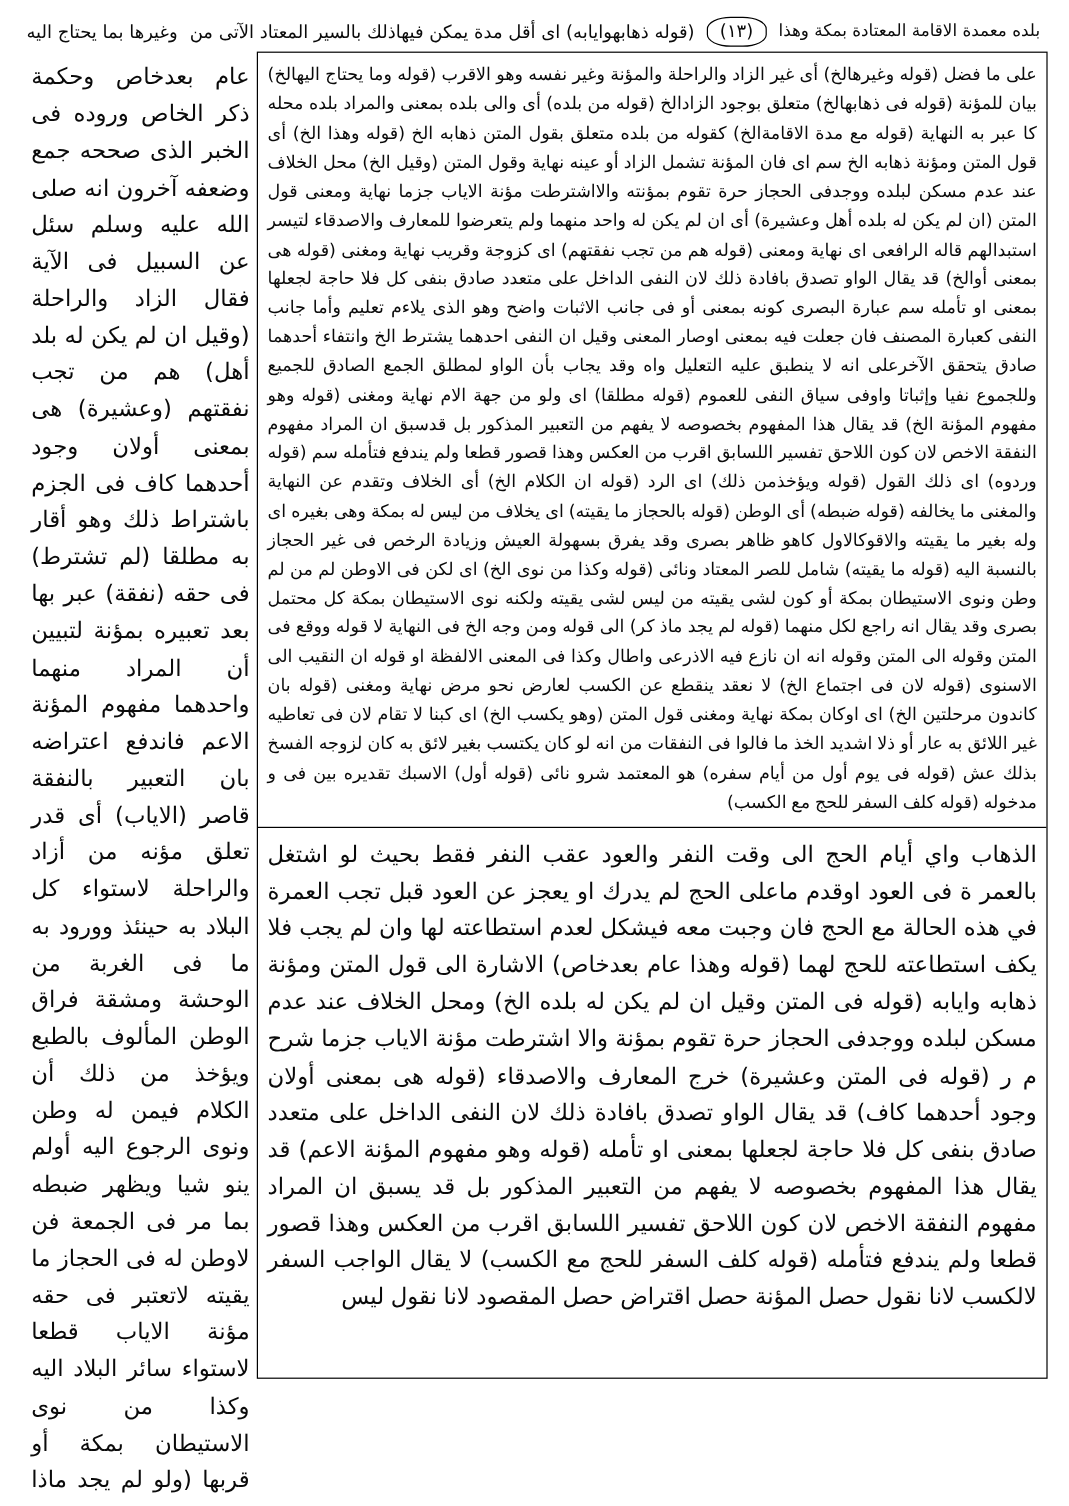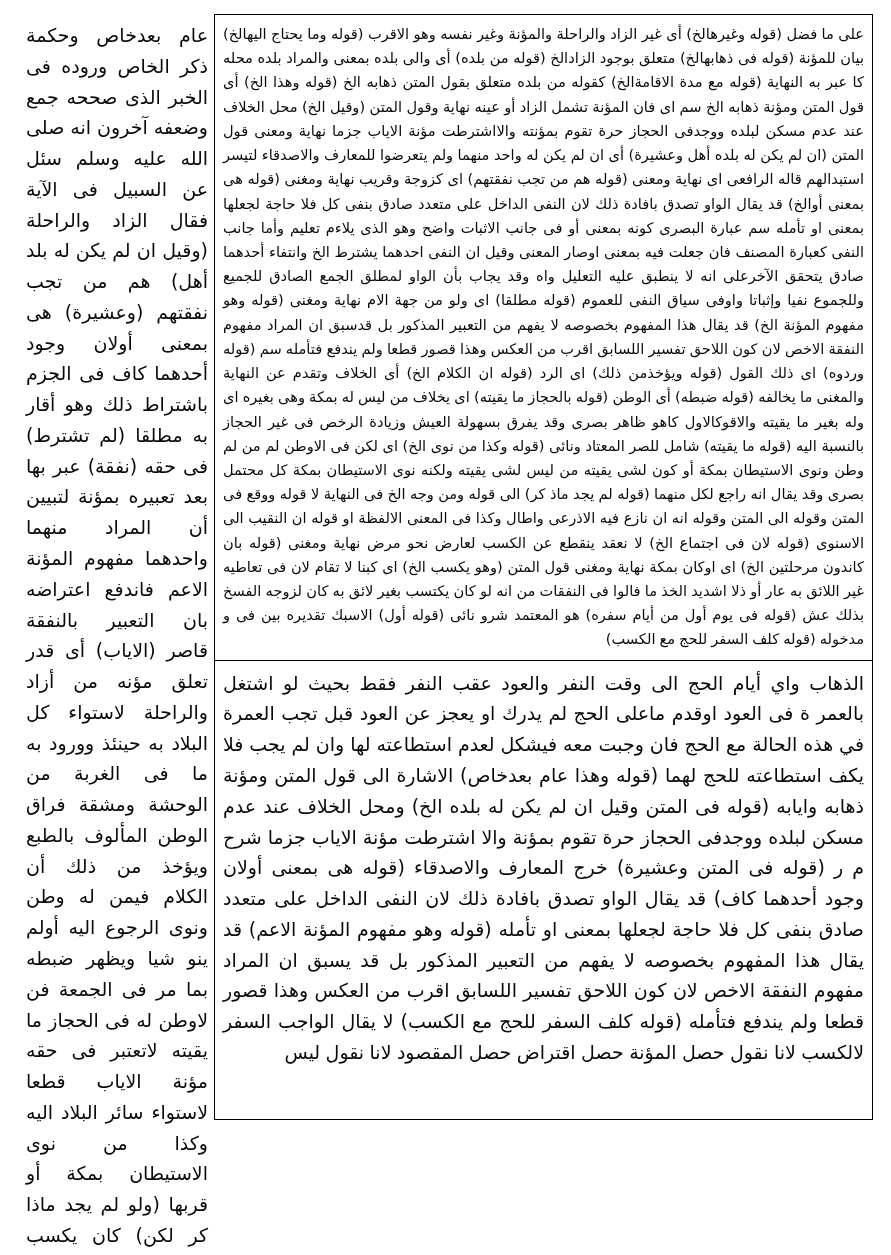--- a/index.html
+++ b/index.html
@@ -126,20 +126,26 @@
   }
   .footer p { margin: 0 0 2px 0; }
 
   .para { margin: 0; }
 </style>
 </head>
 <body>
 
 <div class="page">
 
+  <div class="header-line">
+    <span class="hdr-right">وغيرها بما يحتاج اليه</span>
+    <span class="header-catch">(قوله ذهابهوايابه) اى أقل مدة يمكن فيهاذلك بالسير المعتاد الآتى من</span>
+    <span class="page-number">(١٣)</span>
+    <span class="header-top-left">بلده معمدة الاقامة المعتادة بمكة وهذا</span>
+  </div>
 
   <div class="body-wrap">
 
     <div class="main-col">
       <div class="frame-inner">
         <p class="main-text para">على ما فضل (قوله وغيرهالخ) أى غير الزاد والراحلة والمؤنة وغير نفسه وهو الاقرب (قوله وما يحتاج اليهالخ) بيان للمؤنة (قوله فى ذهابهالخ) متعلق بوجود الزادالخ (قوله من بلده) أى والى بلده بمعنى والمراد بلده محله كا عبر به النهاية (قوله مع مدة الاقامةالخ) كقوله من بلده متعلق بقول المتن ذهابه الخ (قوله وهذا الخ) أى قول المتن ومؤنة ذهابه الخ سم اى فان المؤنة تشمل الزاد أو عينه نهاية وقول المتن (وقيل الخ) محل الخلاف عند عدم مسكن لبلده ووجدفى الحجاز حرة تقوم بمؤنته والااشترطت مؤنة الاياب جزما نهاية ومعنى قول المتن (ان لم يكن له بلده أهل وعشيرة) أى ان لم يكن له واحد منهما ولم يتعرضوا للمعارف والاصدقاء لتيسر استبدالهم قاله الرافعى اى نهاية ومعنى (قوله هم من تجب نفقتهم) اى كزوجة وقريب نهاية ومغنى (قوله هى بمعنى أوالخ) قد يقال الواو تصدق بافادة ذلك لان النفى الداخل على متعدد صادق بنفى كل فلا حاجة لجعلها بمعنى او تأمله سم عبارة البصرى كونه بمعنى أو فى جانب الاثبات واضح وهو الذى يلاءم تعليم وأما جانب النفى كعبارة المصنف فان جعلت فيه بمعنى اوصار المعنى وقيل ان النفى احدهما يشترط الخ وانتفاء أحدهما صادق يتحقق الآخرعلى انه لا ينطبق عليه التعليل واه وقد يجاب بأن الواو لمطلق الجمع الصادق للجميع وللجموع نفيا وإثباتا واوفى سياق النفى للعموم (قوله مطلقا) اى ولو من جهة الام نهاية ومغنى (قوله وهو مفهوم المؤنة الخ) قد يقال هذا المفهوم بخصوصه لا يفهم من التعبير المذكور بل قدسبق ان المراد مفهوم النفقة الاخص لان كون اللاحق تفسير اللسابق اقرب من العكس وهذا قصور قطعا ولم يندفع فتأمله سم (قوله وردوه) اى ذلك القول (قوله ويؤخذمن ذلك) اى الرد (قوله ان الكلام الخ) أى الخلاف وتقدم عن النهاية والمغنى ما يخالفه (قوله ضبطه) أى الوطن (قوله بالحجاز ما يقيته) اى يخلاف من ليس له بمكة وهى بغيره اى وله بغير ما يقيته والاقوكالاول كاهو ظاهر بصرى وقد يفرق بسهولة العيش وزيادة الرخص فى غير الحجاز بالنسبة اليه (قوله ما يقيته) شامل للصر المعتاد ونائى (قوله وكذا من نوى الخ) اى لكن فى الاوطن لم من لم وطن ونوى الاستيطان بمكة أو كون لشى يقيته من ليس لشى يقيته ولكنه نوى الاستيطان بمكة كل محتمل بصرى وقد يقال انه راجع لكل منهما (قوله لم يجد ماذ كر) الى قوله ومن وجه الخ فى النهاية لا قوله ووقع فى المتن وقوله الى المتن وقوله انه ان نازع فيه الاذرعى واطال وكذا فى المعنى الالفظة او قوله ان النقيب الى الاسنوى (قوله لان فى اجتماع الخ) لا نعقد ينقطع عن الكسب لعارض نحو مرض نهاية ومغنى (قوله بان كاندون مرحلتين الخ) اى اوكان بمكة نهاية ومغنى قول المتن (وهو يكسب الخ) اى كبنا لا تقام لان فى تعاطيه غير اللائق به عار أو ذلا اشديد الخذ ما فالوا فى النفقات من انه لو كان يكتسب بغير لائق به كان لزوجه الفسخ بذلك عش (قوله فى يوم أول من أيام سفره) هو المعتمد شرو نائى (قوله أول) الاسبك تقديره بين فى و مدخوله (قوله كلف السفر للحج مع الكسب)</p>
       </div>
       <div class="divider"></div>
       <div class="lower-block">
         <p class="para">الذهاب واي أيام الحج الى وقت النفر والعود عقب النفر فقط بحيث لو اشتغل بالعمر ة فى العود اوقدم ماعلى الحج لم يدرك او يعجز عن العود قبل تجب العمرة في هذه الحالة مع الحج فان وجبت معه فيشكل لعدم استطاعته لها وان لم يجب فلا يكف استطاعته للحج لهما (قوله وهذا عام بعدخاص) الاشارة الى قول المتن ومؤنة ذهابه وايابه (قوله فى المتن وقيل ان لم يكن له بلده الخ) ومحل الخلاف عند عدم مسكن لبلده ووجدفى الحجاز حرة تقوم بمؤنة والا اشترطت مؤنة الاياب جزما شرح م ر (قوله فى المتن وعشيرة) خرج المعارف والاصدقاء (قوله هى بمعنى أولان وجود أحدهما كاف) قد يقال الواو تصدق بافادة ذلك لان النفى الداخل على متعدد صادق بنفى كل فلا حاجة لجعلها بمعنى او تأمله (قوله وهو مفهوم المؤنة الاعم) قد يقال هذا المفهوم بخصوصه لا يفهم من التعبير المذكور بل قد يسبق ان المراد مفهوم النفقة الاخص لان كون اللاحق تفسير اللسابق اقرب من العكس وهذا قصور قطعا ولم يندفع فتأمله (قوله كلف السفر للحج مع الكسب) لا يقال الواجب السفر لالكسب لانا نقول حصل المؤنة حصل اقتراض حصل المقصود لانا نقول ليس</p>

